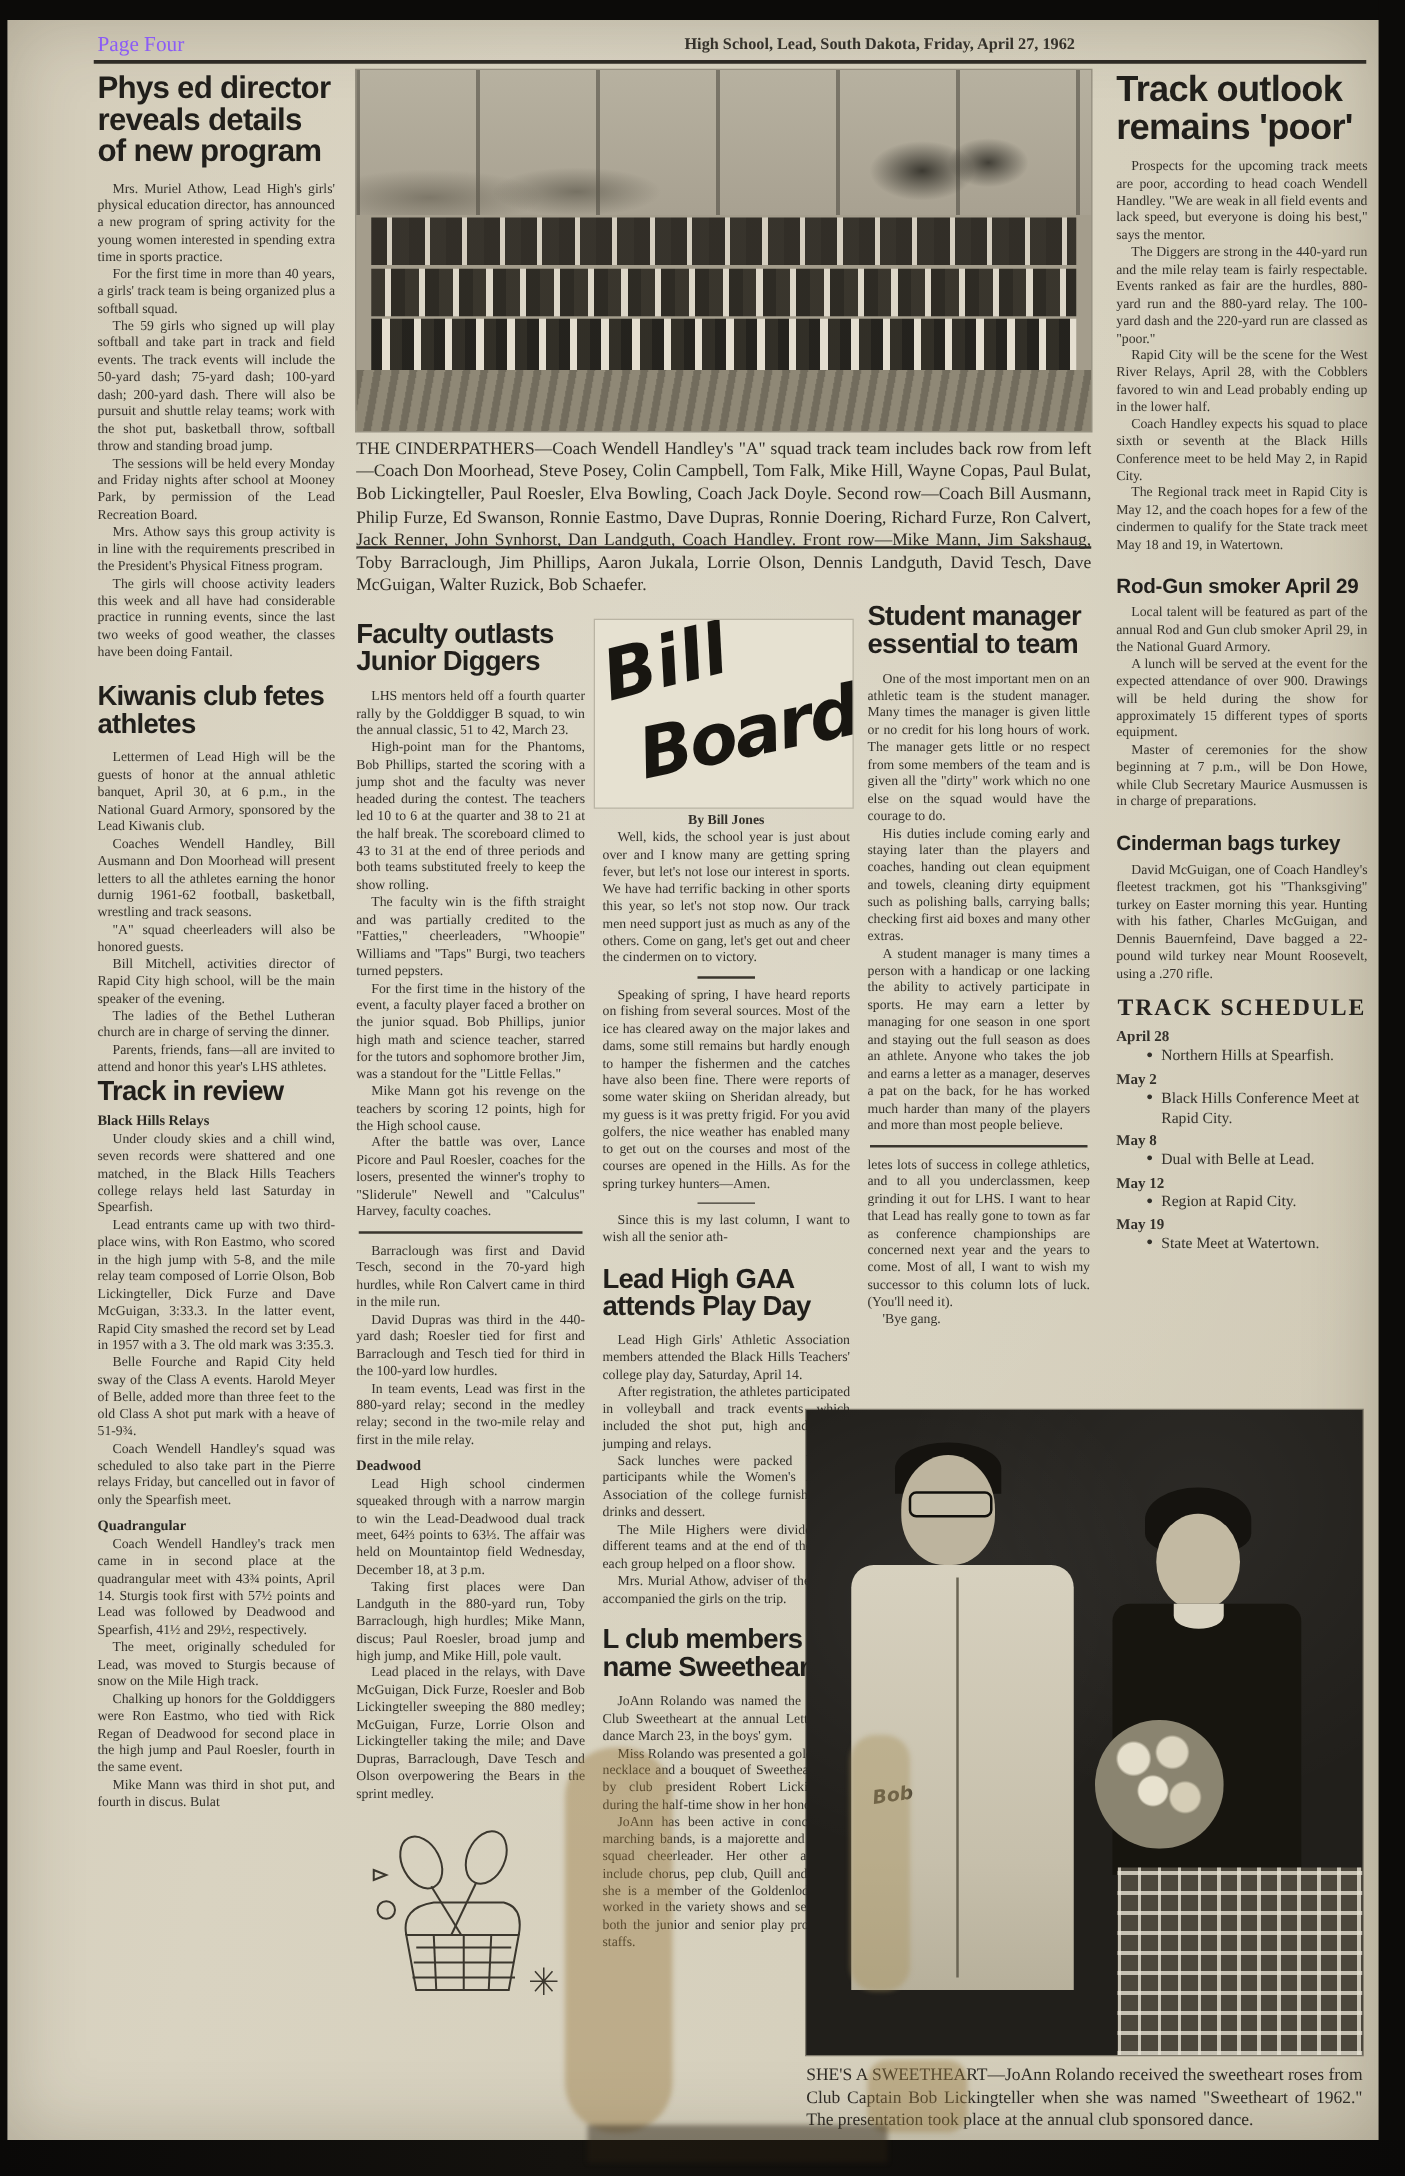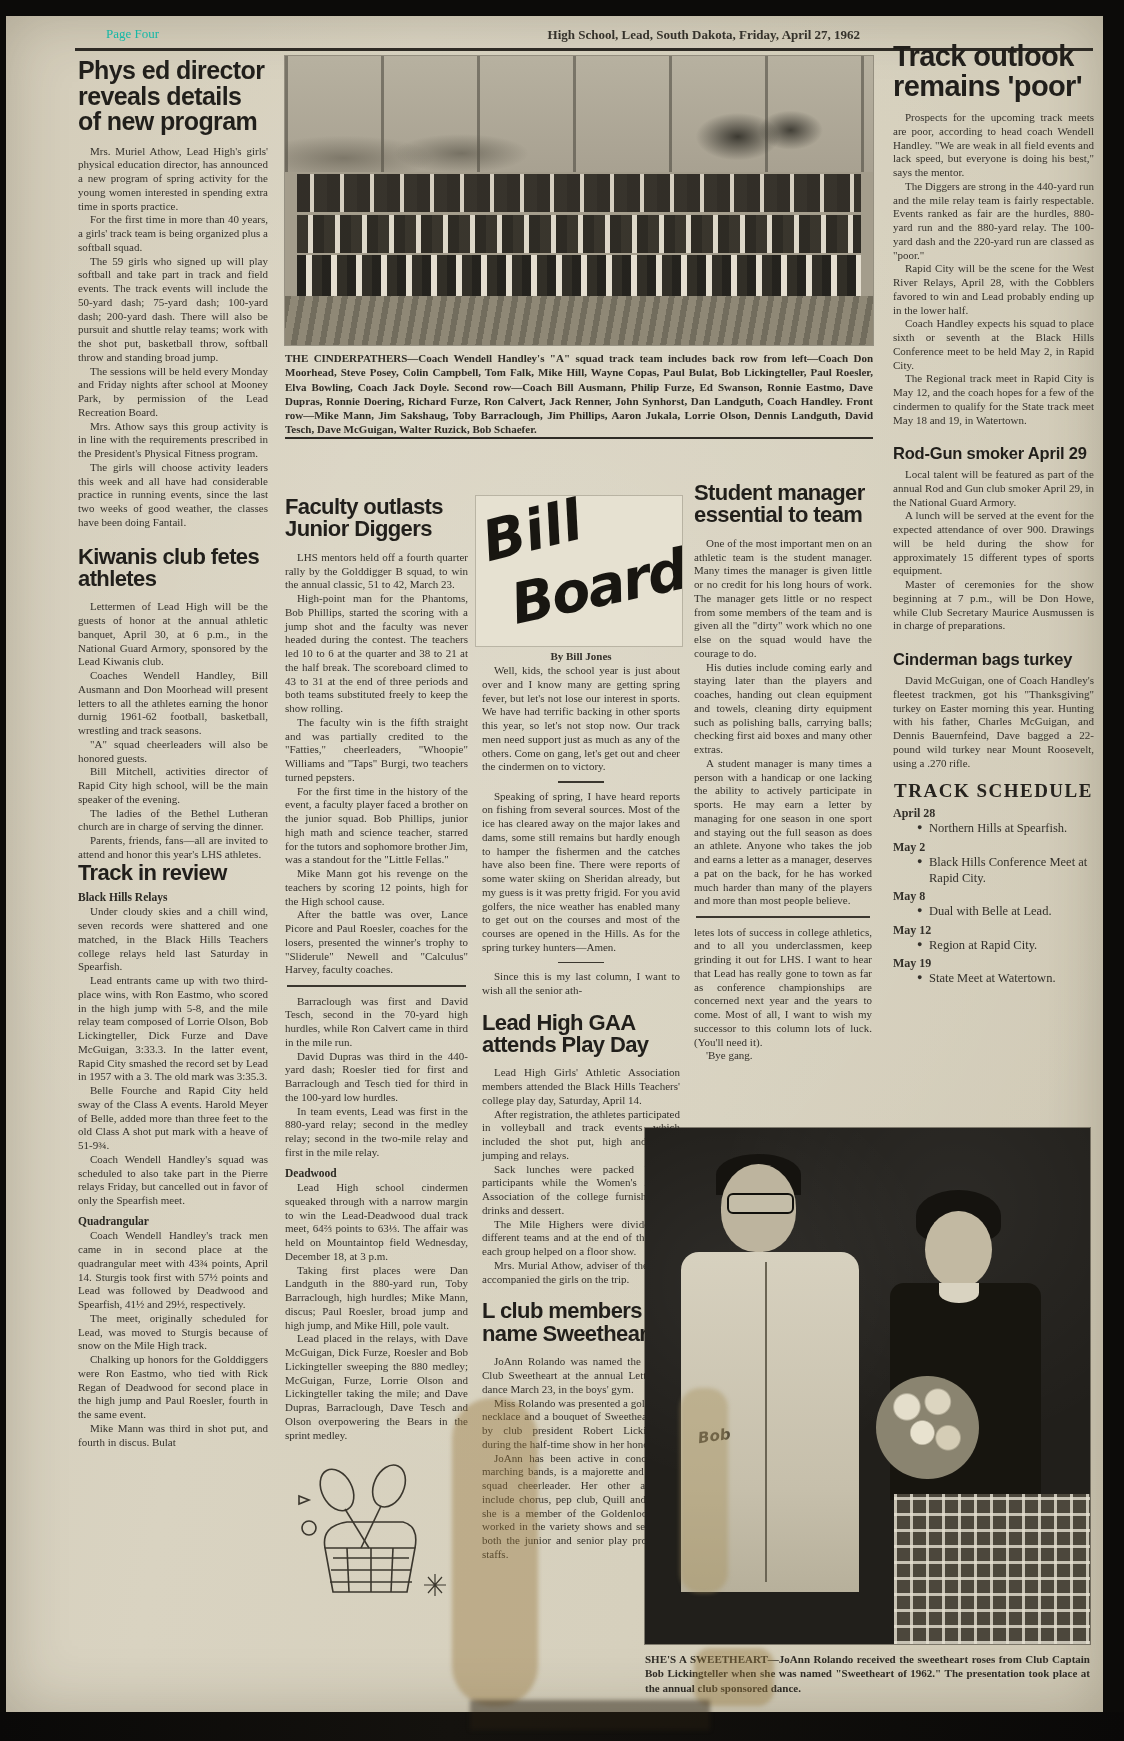--- a/index.html
+++ b/index.html
@@ -16,28 +16,28 @@
   
   .hl{font-family:"Liberation Sans", sans-serif;font-weight:700;color:#211f1b;letter-spacing:-0.6px;line-height:1.02;}
   .hl-xl{font-size:29px;}
   .hl-lg{font-size:25px;}
   .hl-md{font-size:22px;}
   .hl-sm{font-size:16.5px;letter-spacing:-0.2px;}
   .body{font-size:11px;line-height:1.25;text-align:justify;color:#34312b;}
   .body p{margin:0;text-indent:12px;}
   .subhead{font-weight:700;font-size:11.5px;margin:6px 0 1px 0;color:#2c2a24;}
   .byline{font-weight:700;font-size:11px;text-align:center;margin:4px 0 2px 0;}
-  .caption{font-size:11px;font-weight:700;line-height:1.3;text-align:justify;color:#2f2c26;}
+  .caption{font-size:14px;font-weight:400;line-height:1.3;text-align:justify;color:#2f2c26;}
   .col{position:absolute;}
   .rule-h{position:absolute;background:#2e2b25;}
   .rule-col{height:1.5px;background:#3a362e;margin:8px 2px;}
   .rule-short{height:1.5px;background:#3a362e;width:46px;margin:7px auto;}
   .mt6{margin-top:6px;} .mt10{margin-top:10px;}
 
-  .header-label{position:absolute;font-size:13px;color:#14b8a6;margin-left:28px;}
+  .header-label{position:absolute;font-size:17px;color:#8b5cf6;}
   .masthead{position:absolute;left:300px;top:27px;width:560px;text-align:right;font-size:13px;font-weight:700;color:#35322b;}
 
   
   .photo1{position:absolute;left:285px;top:56px;width:588px;height:289px;background:#a49d8c;overflow:hidden;
           box-shadow:0 0 0 1px rgba(50,45,35,.4);}
   .p1-sky{position:absolute;left:0;top:0;width:100%;height:40%;
           background:repeating-linear-gradient(90deg, rgba(62,59,50,.5) 0 3px, transparent 3px 96px),
                      linear-gradient(#b7b1a0,#a8a191);}
   .p1-trees{position:absolute;left:0;top:8%;width:100%;height:32%;
           background:radial-gradient(ellipse 60px 34px at 77% 62%, rgba(48,46,39,.9), transparent 70%),
@@ -231,21 +231,21 @@
       <p>His duties include coming early and staying later than the players and coaches, handing out clean equipment and towels, cleaning dirty equipment such as polishing balls, carrying balls; checking first aid boxes and many other extras.</p>
       <p>A student manager is many times a person with a handicap or one lacking the ability to actively participate in sports. He may earn a letter by managing for one season in one sport and staying out the full season as does an athlete. Anyone who takes the job and earns a letter as a manager, deserves a pat on the back, for he has worked much harder than many of the players and more than most people believe.</p>
     </div>
     <div class="rule-col"></div>
     <div class="body">
       <p style="text-indent:0;">letes lots of success in college athletics, and to all you underclassmen, keep grinding it out for LHS. I want to hear that Lead has really gone to town as far as conference championships are concerned next year and the years to come. Most of all, I want to wish my successor to this column lots of luck. (You'll need it).</p>
       <p>'Bye gang.</p>
     </div>
   </div>
 
-  <div class="col" style="left:893px;top:42px;width:201px;">
+  <div class="col" style="left:893px;top:58px;width:201px;">
     <div class="hl hl-xl">Track outlook remains 'poor'</div>
     <div class="body mt10">
       <p>Prospects for the upcoming track meets are poor, according to head coach Wendell Handley. "We are weak in all field events and lack speed, but everyone is doing his best," says the mentor.</p>
       <p>The Diggers are strong in the 440-yard run and the mile relay team is fairly respectable. Events ranked as fair are the hurdles, 880-yard run and the 880-yard relay. The 100-yard dash and the 220-yard run are classed as "poor."</p>
       <p>Rapid City will be the scene for the West River Relays, April 28, with the Cobblers favored to win and Lead probably ending up in the lower half.</p>
       <p>Coach Handley expects his squad to place sixth or seventh at the Black Hills Conference meet to be held May 2, in Rapid City.</p>
       <p>The Regional track meet in Rapid City is May 12, and the coach hopes for a few of the cindermen to qualify for the State track meet May 18 and 19, in Watertown.</p>
     </div>
     <div class="hl hl-sm" style="margin-top:18px;">Rod-Gun smoker April 29</div>
     <div class="body mt6">

